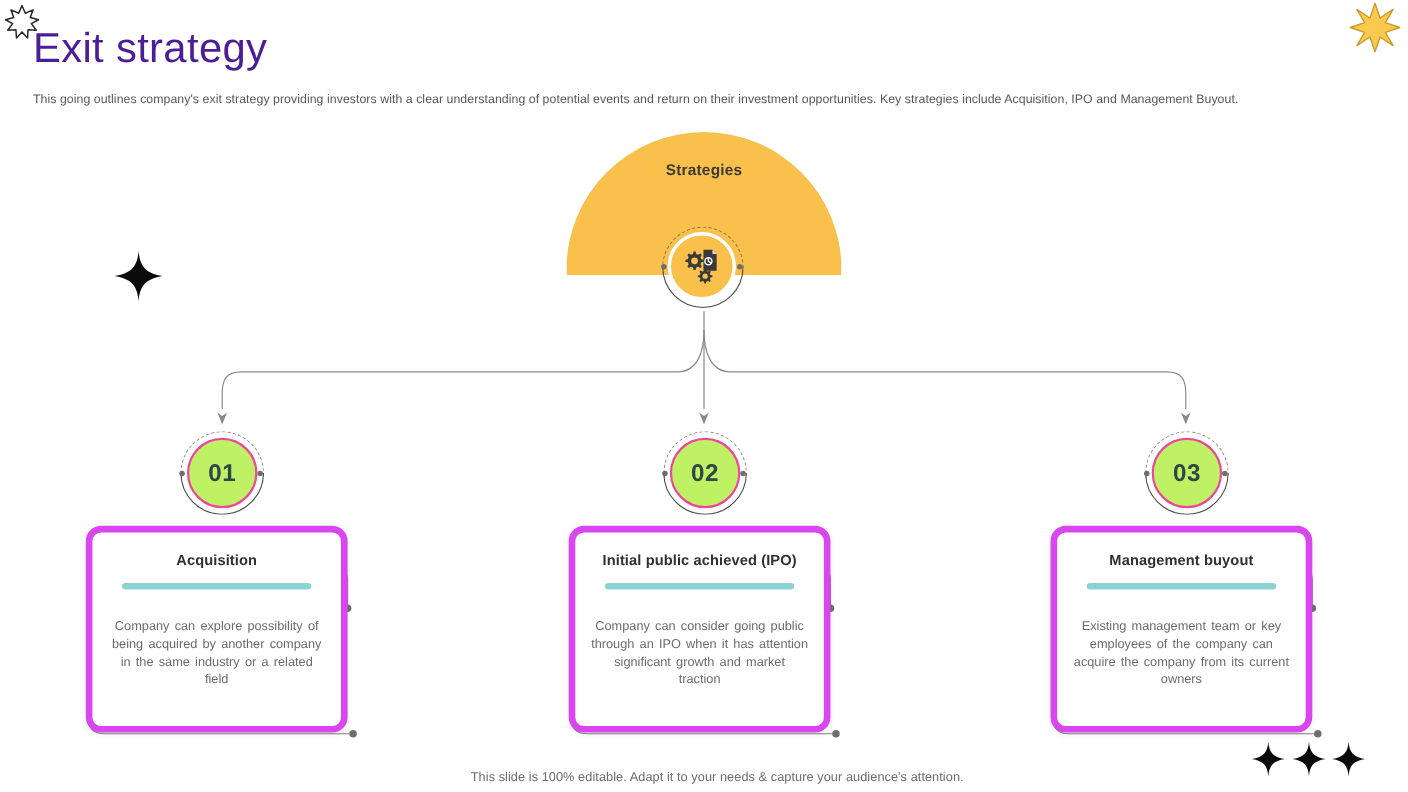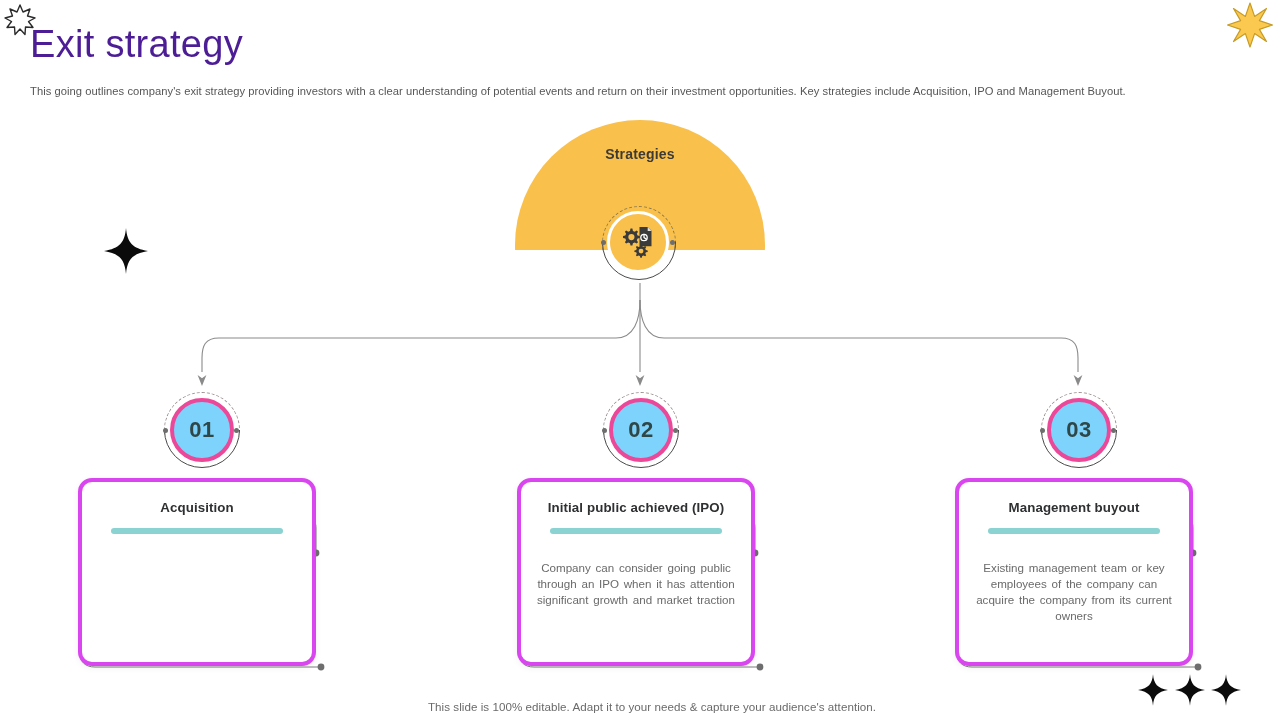--- a/index.html
+++ b/index.html
@@ -162,22 +162,22 @@
     width: 74px; height: 74px;
     border-radius: 50%;
     border: 1.3px solid #4a4a4a;
     clip-path: inset(50% 0 0 0);
   }
   .num-disc {
     position: absolute;
     left: 6px; top: 6px;
     width: 64px; height: 64px;
     border-radius: 50%;
-    background: #7dd3fc;
-    border: 4px solid #ec4899;
+    background: #bef264;
+    border: 2px solid #ec4899;
     box-sizing: border-box;
     display: flex;
     align-items: center;
     justify-content: center;
     font-size: 22px;
     font-weight: bold;
     color: #2f4747;
     letter-spacing: 0.5px;
   }
   .num-dot {
@@ -189,21 +189,21 @@
   }
   .num-dot-l { left: -1px; }
   .num-dot-r { left: 70px; }
 
   .card {
     position: relative;
     margin-top: 10px;
     width: 238px;
     min-height: 188px;
     background: #ffffff;
-    border: 4px solid #d946ef;
+    border: 6px solid #d946ef;
     border-radius: 14px;
     box-shadow: 0 2px 7px rgba(0,0,0,0.055);
     box-sizing: border-box;
     padding: 18px 14px 16px 14px;
   }
   .card-title {
     text-align: center;
     font-size: 13.3px;
     font-weight: bold;
     color: #2f3032;
@@ -347,20 +347,21 @@
   </div>
   <svg class="bracket" viewBox="0 0 252 162">
     <path d="M116 4 L19 4 C9 4 4 9 4 19 L4 140 C4 150 9 155 19 155 L242 155" fill="none" stroke="#7d7d7d" stroke-width="1"></path>
     <path d="M136 4 L228 4 C236 4 240 8 240 16 L240 38" fill="none" stroke="#7d7d7d" stroke-width="1"></path>
     <circle cx="240" cy="41" r="3.4" fill="#6e6e6e"></circle>
     <circle cx="245" cy="155" r="3.4" fill="#6e6e6e"></circle>
   </svg>
   <div class="card">
     <div class="card-title">Acquisition</div>
     <div class="card-rule"></div>
+    <div class="card-body">Company can explore possibility of being acquired by another company in the same industry or a related field</div>
   </div>
 </div>
 
 <div class="column" id="col-2">
   <div class="num-wrap">
     <div class="num-dashes"></div>
     <div class="num-arc"></div>
     <div class="num-dot num-dot-l"></div>
     <div class="num-dot num-dot-r"></div>
     <div class="num-disc">02</div>

